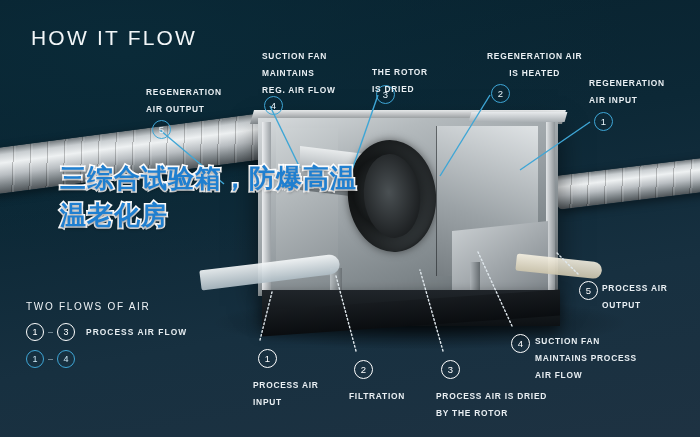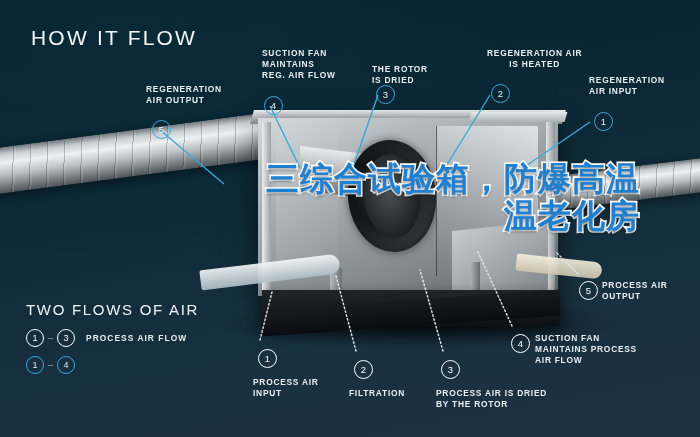--- a/index.html
+++ b/index.html
@@ -68,43 +68,43 @@
   .ln-reg{fill:none;stroke:#3ea6d6;stroke-width:1.4;}
   .ln-proc{fill:none;stroke:#dfe7ec;stroke-width:1.4;stroke-dasharray:1.6 2.4;stroke-linecap:round;}
 
   
   .marker{position:absolute;width:17px;height:17px;border-radius:50%;
           display:flex;align-items:center;justify-content:center;
           font-size:9.5px;font-weight:400;letter-spacing:0;}
   .marker.reg{border:1.3px solid #3ea6d6;color:#e8f4fa;}
   .marker.proc{border:1.3px solid #ffffff;color:#ffffff;}
 
-  .lbl{position:absolute;color:#e9eff3;font-size:8.4px;line-height:11px;
+  .lbl{position:absolute;color:#e9eff3;font-size:8.4px;line-height:17px;
        letter-spacing:.75px;font-weight:700;text-transform:uppercase;white-space:pre-line;}
 
   #title{position:absolute;left:31px;top:26px;color:#f2f6f8;font-size:21px;
          letter-spacing:2.2px;font-weight:400;}
 
   
   #legend{position:absolute;left:26px;top:301px;}
-  #legend-title{color:#eef3f6;font-size:15px;letter-spacing:1.7px;font-weight:400;
+  #legend-title{color:#eef3f6;font-size:10px;letter-spacing:1.7px;font-weight:400;
                 text-transform:uppercase;margin-bottom:11px;}
   .lg-row{display:flex;align-items:center;margin-bottom:9px;}
   .lg-c{width:16px;height:16px;border-radius:50%;display:flex;align-items:center;
         justify-content:center;font-size:9px;}
   .lg-c.w{border:1.2px solid #fff;color:#fff;}
   .lg-c.b{border:1.2px solid #3ea6d6;color:#cfe8f5;}
   .lg-dash{color:#9fb2bd;margin:0 4px;font-size:9px;}
   .lg-txt{margin-left:11px;color:#e6edf1;font-size:8.4px;letter-spacing:1.05px;
           font-weight:700;text-transform:uppercase;}
 
   
-  #overlay{position:absolute;left:0;top:160px;width:700px;text-align:right;
+  #overlay{position:absolute;left:0;top:160px;width:700px;text-align:left;
            font-family:"DejaVu Sans","Liberation Sans",sans-serif;
-           font-size:33px;line-height:37px;font-weight:700;letter-spacing:1px;
+           font-size:26px;line-height:37px;font-weight:700;letter-spacing:1px;
            color:#1f7fd0;
            -webkit-text-stroke:3.2px #ffffff;paint-order:stroke fill;
            text-shadow:0 2px 3px rgba(0,0,0,.38);}
   #overlay span{display:block;padding:0 60px;}
 </style>
 </head>
 <body>
 
 <div id="stage">
 

